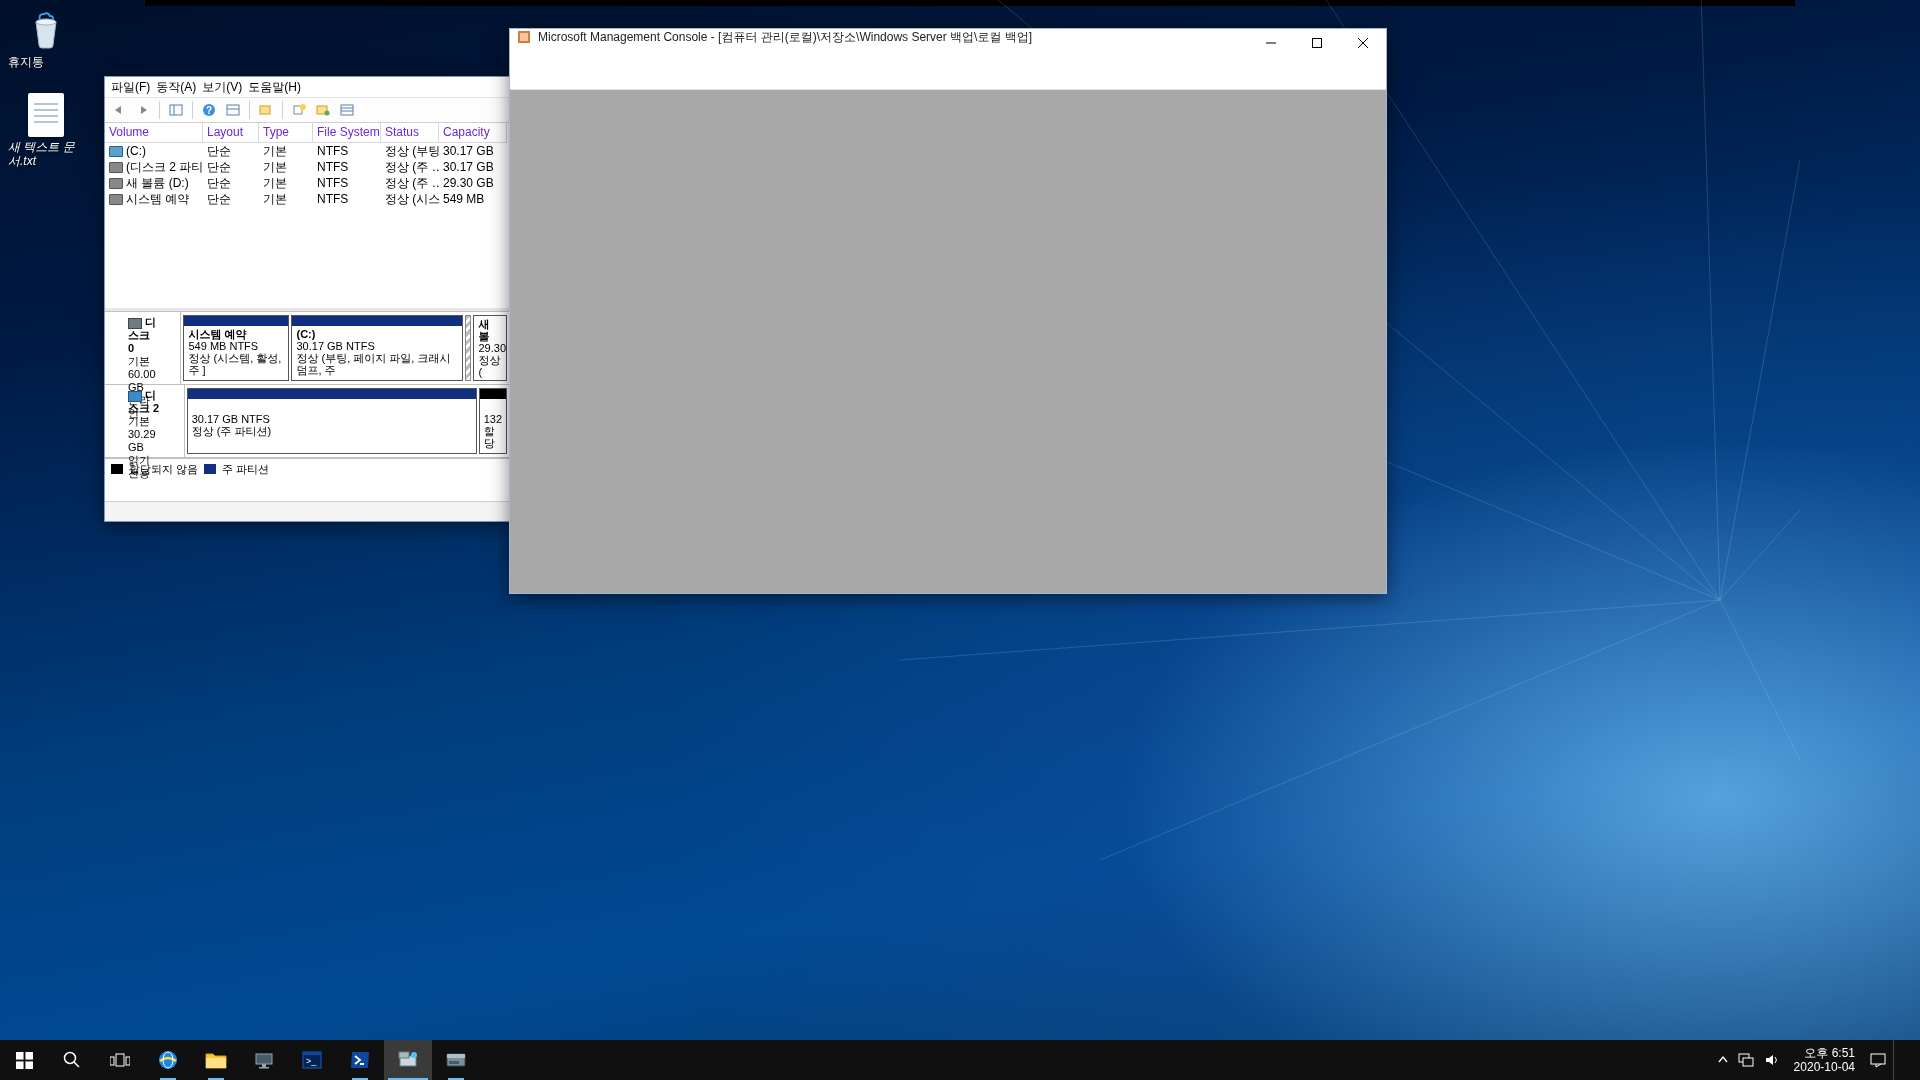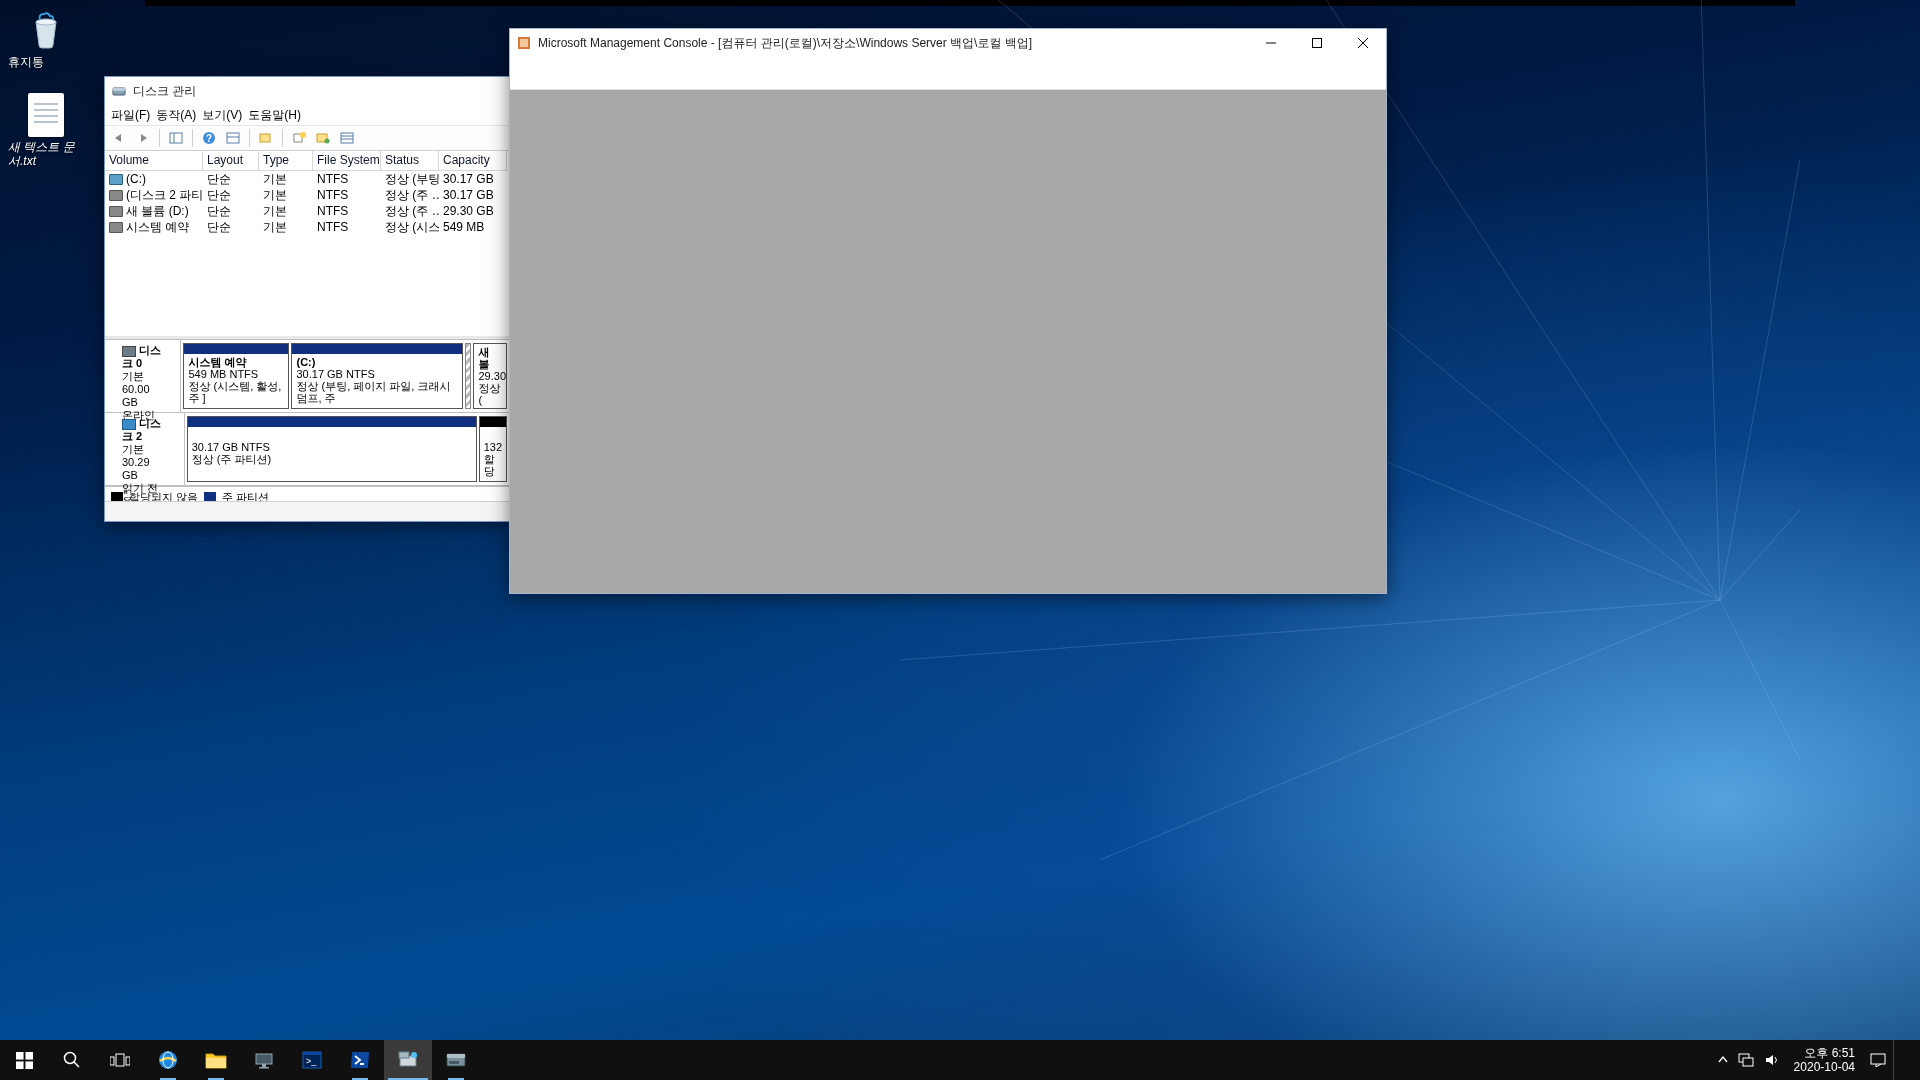--- a/index.html
+++ b/index.html
@@ -56,21 +56,21 @@
     position: absolute;
     background: #fff;
     border: 1px solid #4a6ea0;
     box-shadow: 0 4px 18px rgba(0,0,0,0.5);
     display: flex;
     flex-direction: column;
   }
   .titlebar {
     height: 28px;
     background: #fff;
-    display: flex; align-items: center;
+    display: flex; 
     font-size: 12px; color: #222;
     padding-left: 6px;
     user-select: none;
   }
   .titlebar .t-icon {
     width: 16px; height: 16px; margin-right: 6px;
     display:flex;align-items:center;justify-content:center;
   }
   .titlebar .t-title { flex: 1; white-space:nowrap; overflow:hidden; text-overflow:ellipsis; }
   .win-controls { display:flex; height:100%; }
@@ -95,21 +95,21 @@
     border-radius:2px;
   }
   .tb-sep { width:1px; height:18px; background:#d0d0d0; margin:0 2px; }
   .vol-table {
     border-bottom: 3px solid #e8e8e8;
     height: 185px;
     overflow:hidden;
     background:#fff;
   }
   .vol-header {
-    display:flex; height:20px; background:#fff; font-size:12px; color:#0f172a;
+    display:flex; height:20px; background:#fff; font-size:12px; color:#6d28d9;
   }
   .vol-header > div {
     border-right:1px solid #d8d8d8; border-bottom:1px solid #d8d8d8;
     padding:2px 4px; box-sizing:border-box; white-space:nowrap; overflow:hidden;
   }
   .vol-body { font-size:12px; }
   .vol-row { display:flex; height:16px; align-items:center; }
   .vol-row > div { padding:0 4px; box-sizing:border-box; white-space:nowrap; overflow:hidden; }
   .c-vol { width:98px; } .c-lay{width:56px;} .c-typ{width:54px;}
   .c-fs{width:68px;} .c-st{width:58px;} .c-cap{width:68px;}
@@ -119,21 +119,21 @@
     border-radius:1px;
   }
   .drive-icon.gray{background:#888;border-color:#555;}
   .disk-layout {
     flex:1; overflow:hidden; background:#fff; border-top:1px solid #c0c0c0;
   }
   .disk-row {
     display:flex; border-bottom:1px solid #c0c0c0; height:72px;
   }
   .disk-label {
-    width:82px; border-right:1px solid #c0c0c0; padding:4px 17px;
+    width:82px; border-right:1px solid #c0c0c0; padding:4px 23px;
     font-size:11px; line-height:13px; color:#000; box-sizing:border-box;
   }
   .disk-label b{font-weight:bold;}
   .disk-label .dicon{display:inline-block;width:12px;height:9px;
     background:#6d7b86;border:1px solid #444;margin-right:3px;vertical-align:middle;}
   .disk-label .dicon.blue{background:#3b8bc9;border-color:#1b5a8a;}
   .part-container{flex:1;display:flex;gap:2px;padding:3px 2px;}
   .part {
     border:1px solid #555; display:flex;flex-direction:column;
     font-size:11px; overflow:hidden; box-sizing:border-box;
@@ -212,29 +212,20 @@
     </div>
     <span>휴지통</span>
   </div>
 
   <div class="desktop-icon" style="top:93px;left:8px;font-style:italic;">
     <div class="txt-glyph"></div>
     <span>새 텍스트 문서.txt</span>
   </div>
 
   <div class="window" id="diskmgmt">
-    <div class="titlebar">
-      <div class="t-icon">
-        <svg width="14" height="14" viewBox="0 0 14 14">
-            <rect x="1" y="4" width="12" height="7" rx="1" fill="#8aa3b4" stroke="#456"></rect>
-            <rect x="1" y="4" width="12" height="3" fill="#b8cedd"></rect>
-          </svg>
-      </div>
-      <div class="t-title">디스크 관리</div>
-    </div>
     <div class="menubar">
       <span>파일(F)</span>
       <span>동작(A)</span>
       <span>보기(V)</span>
       <span>도움말(H)</span>
     </div>
     <div class="toolbar">
       <div class="tb-btn">
           <svg width="14" height="12">
             <path d="M9 2 L3 6 L9 10 Z" fill="#888"></path>

